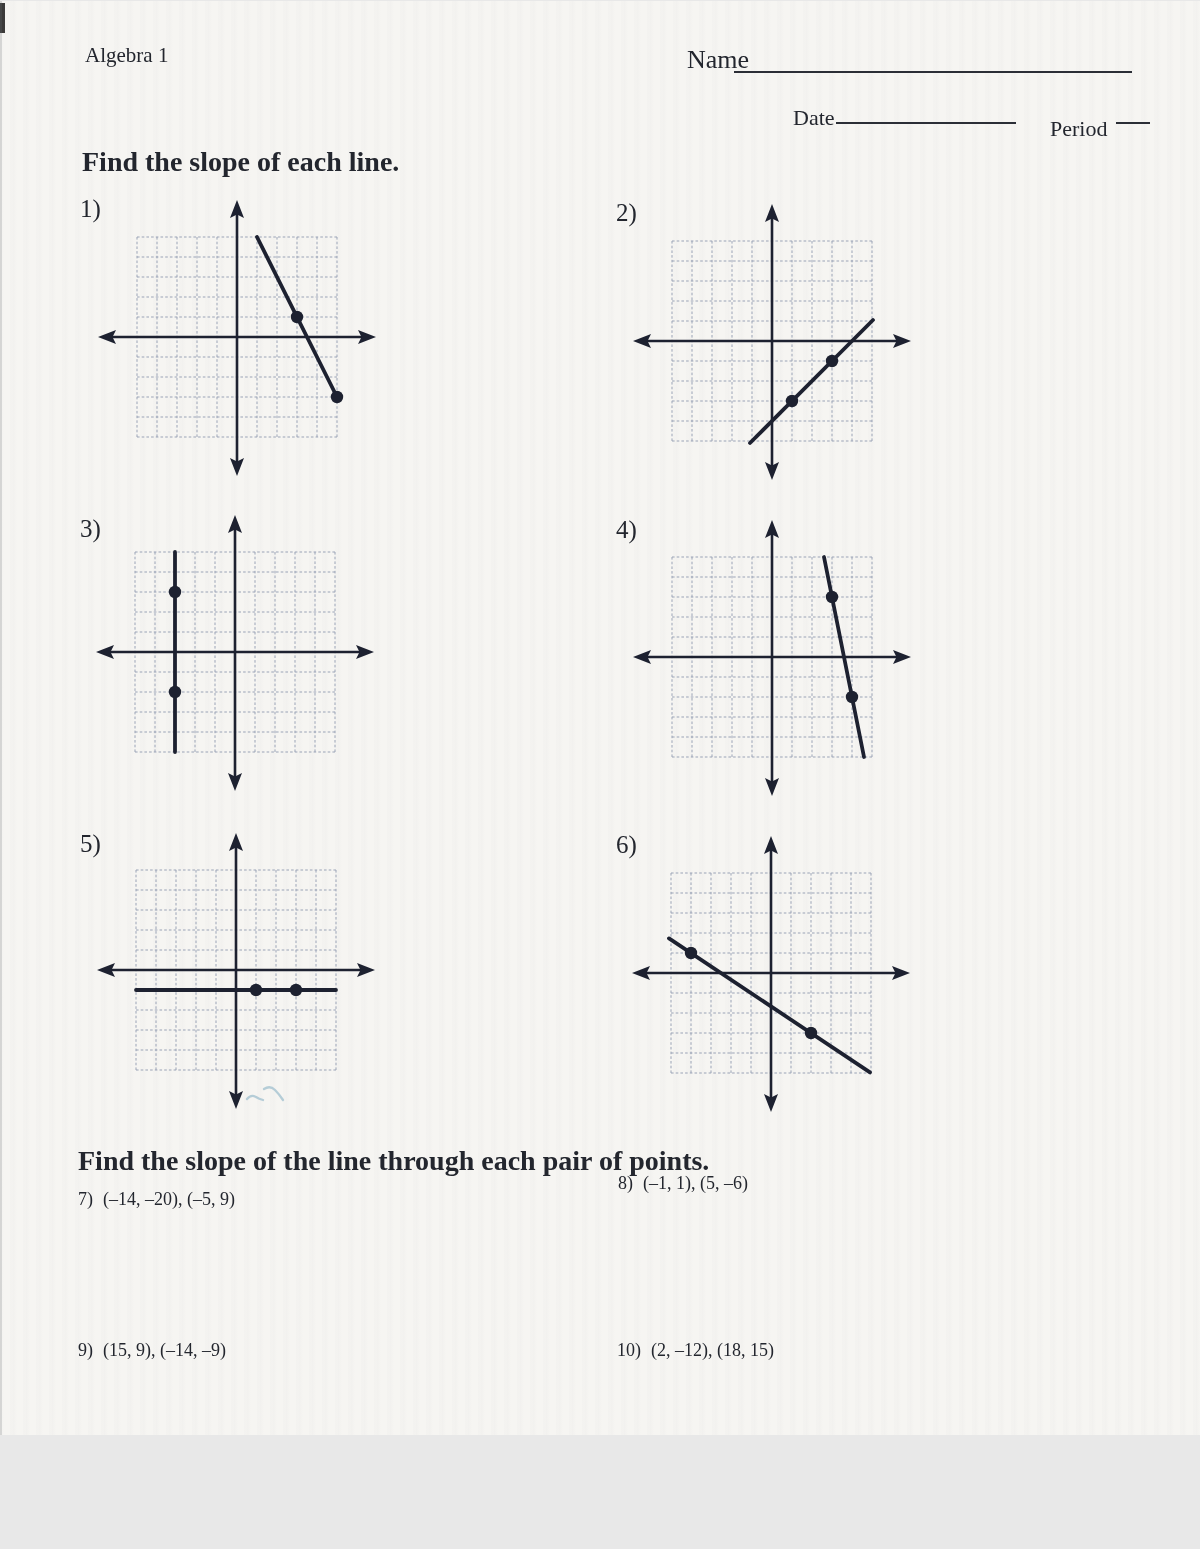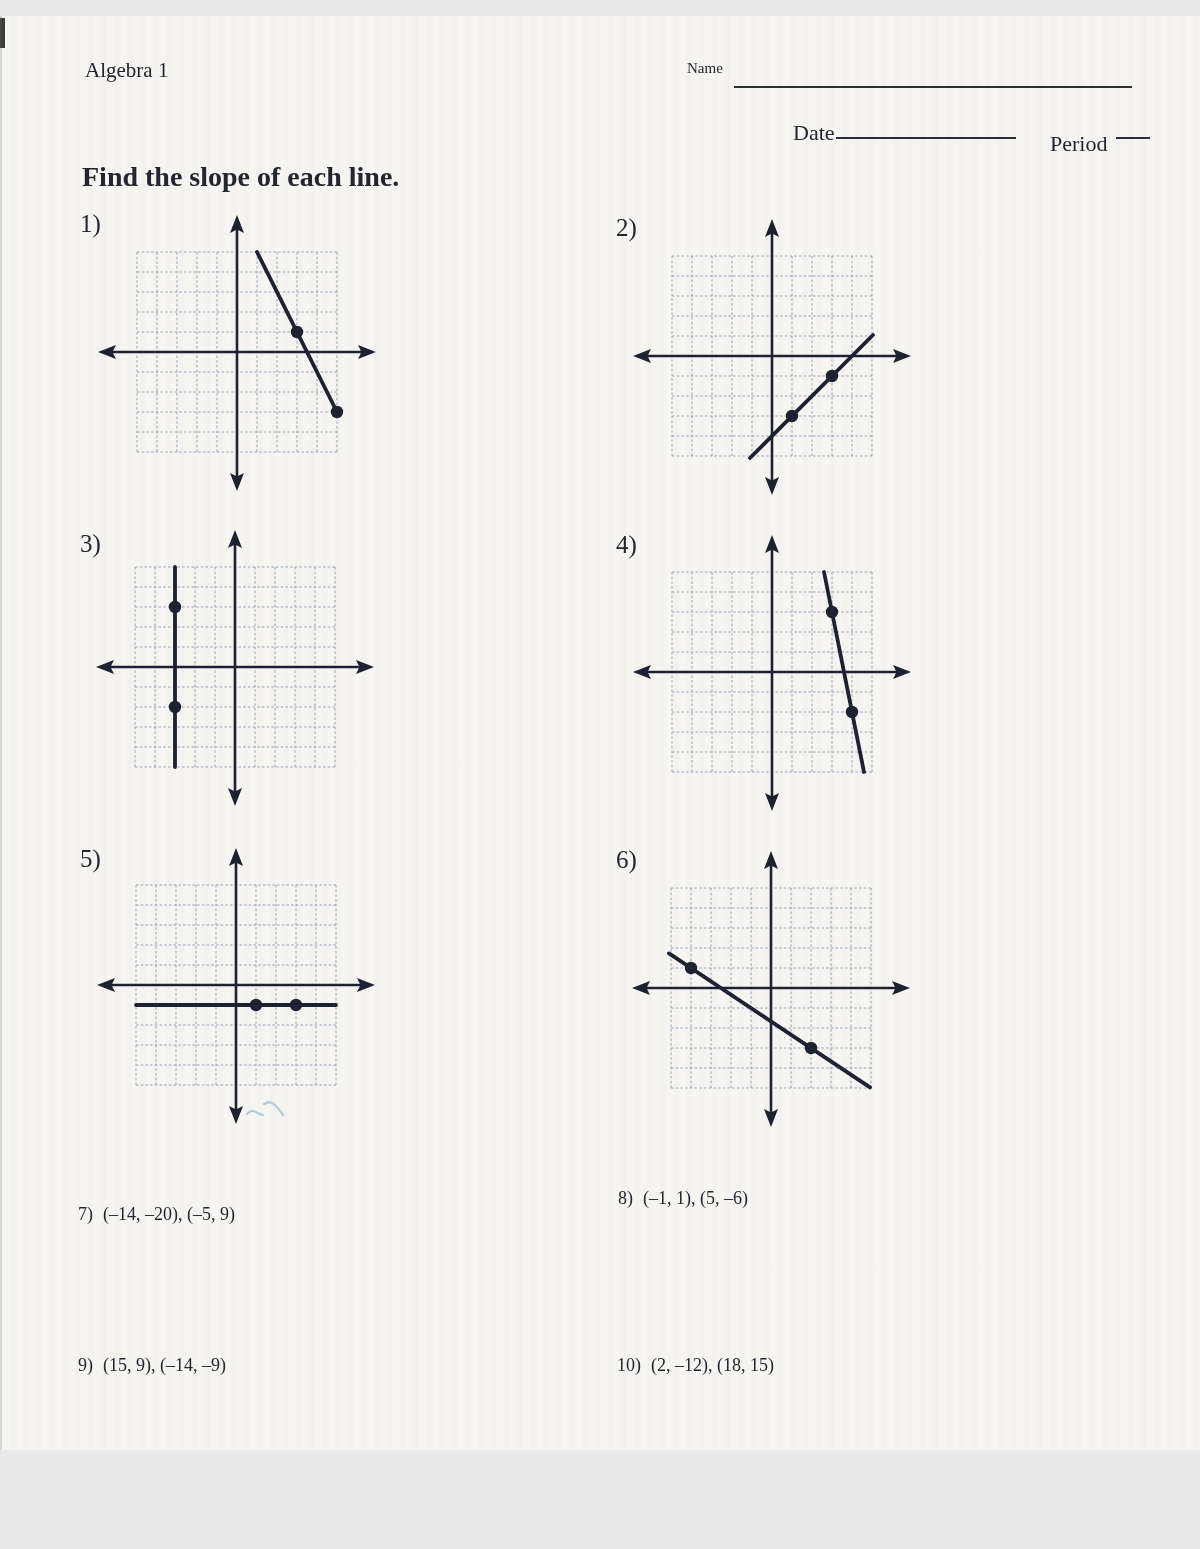--- a/index.html
+++ b/index.html
@@ -1,29 +1,29 @@
 <!DOCTYPE html>
 <html><head>
 <meta charset="utf-8">
 <style>
   html,body{margin:0;padding:0;background:#e8e8e8;}
   .page{
     position:relative;
     width:1200px;height:1434px;
-    margin:16px auto;
+    margin:1px auto;
     background:#f6f5f2;
     background-image:repeating-linear-gradient(90deg, rgba(25,30,60,0.018) 0px, rgba(0,0,0,0) 4px 10px, rgba(25,30,60,0.012) 10px 13px);
     overflow:hidden;
     font-family:"Liberation Serif", serif;
     color:#23262e;
   }
   .abs{position:absolute;}
   .course{left:85px;top:42px;font-size:21px;}
   .title{left:85px;top:82px;font-size:31px;font-weight:400;margin:0;letter-spacing:0.2px;}
-  .name-label{left:687px;top:44px;font-size:15px;}
+  .name-label{left:687px;top:44px;font-size:26px;}
   .date-label{left:793px;top:104px;font-size:22px;}
   .period-label{left:1050px;top:115px;font-size:22px;text-align:right;}
   .blank{border-bottom:2px solid #2b2e36;height:0;}
   .name-line{left:734px;top:70px;width:398px;}
   .date-line{left:836px;top:121px;width:180px;}
   .period-line{left:1116px;top:121px;width:34px;}
   .heading{font-size:28px;font-weight:bold;margin:0;}
   .heading-1{left:82px;top:145px;}
   .heading-2{left:78px;top:1144px;}
   .graph-label{font-size:25px;}
@@ -268,20 +268,21 @@
         <line x1="48" y1="115.4" x2="249" y2="249.39999999999998" stroke="#1d2130" stroke-width="3.8" stroke-linecap="round"></line>
         <circle cx="70" cy="130" r="6.2" fill="#1d2130"></circle>
         <circle cx="190" cy="210" r="6.2" fill="#1d2130"></circle>
       </svg></div>
 
   <svg class="abs pen-mark" width="48" height="30" viewBox="0 0 48 30">
     <path d="M5 16 q4 -5 9 -2 q3 2 7 3" fill="none" stroke="#a9c6d2" stroke-width="2.3" stroke-linecap="round" opacity="0.85"></path>
     <path d="M22 6 q6 -4 11 1 q4 4 8 10" fill="none" stroke="#a9c6d2" stroke-width="2.3" stroke-linecap="round" opacity="0.85"></path>
   </svg>
 
+  <h2 class="abs heading heading-2">Find the slope of the line through each pair of points.</h2>
 
   <div class="abs problem p7"><span>7)</span><span class="pts">(–14, –20), (–5, 9)</span></div>
   <div class="abs problem p8"><span>8)</span><span class="pts">(–1, 1), (5, –6)</span></div>
   <div class="abs problem p9"><span>9)</span><span class="pts">(15, 9), (–14, –9)</span></div>
   <div class="abs problem p10"><span>10)</span><span class="pts">(2, –12), (18, 15)</span></div>
 
   <div class="abs page-number">-1-</div>
   <div class="abs scan-bottom"></div>
 
 </div>

